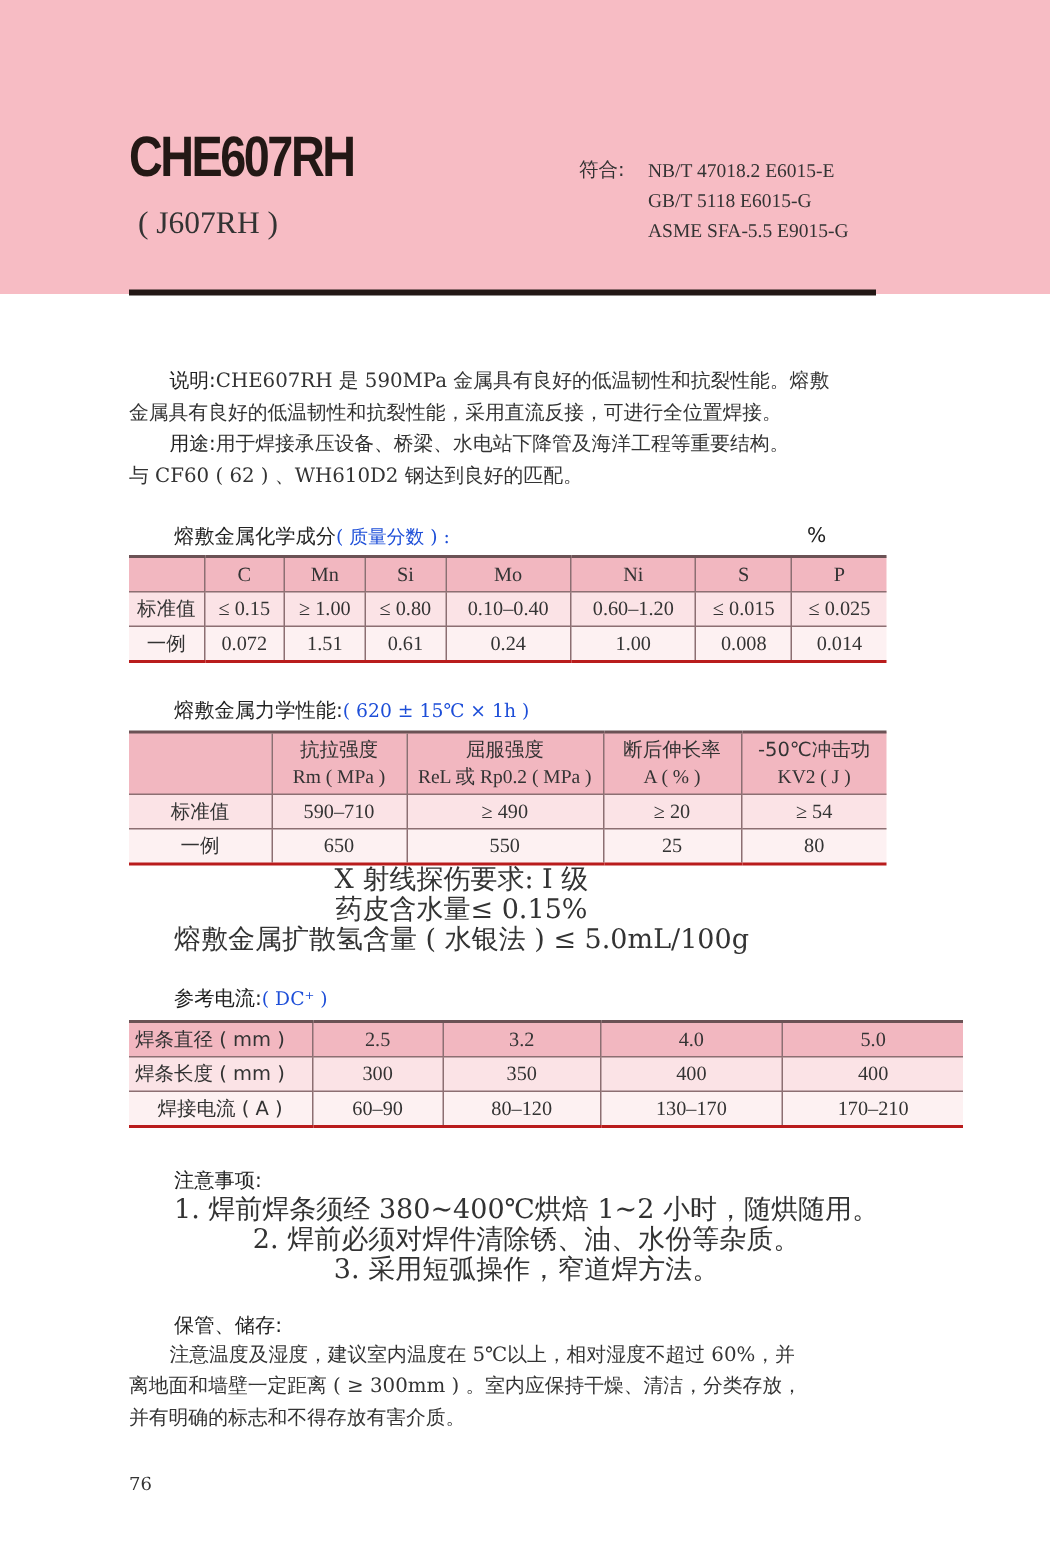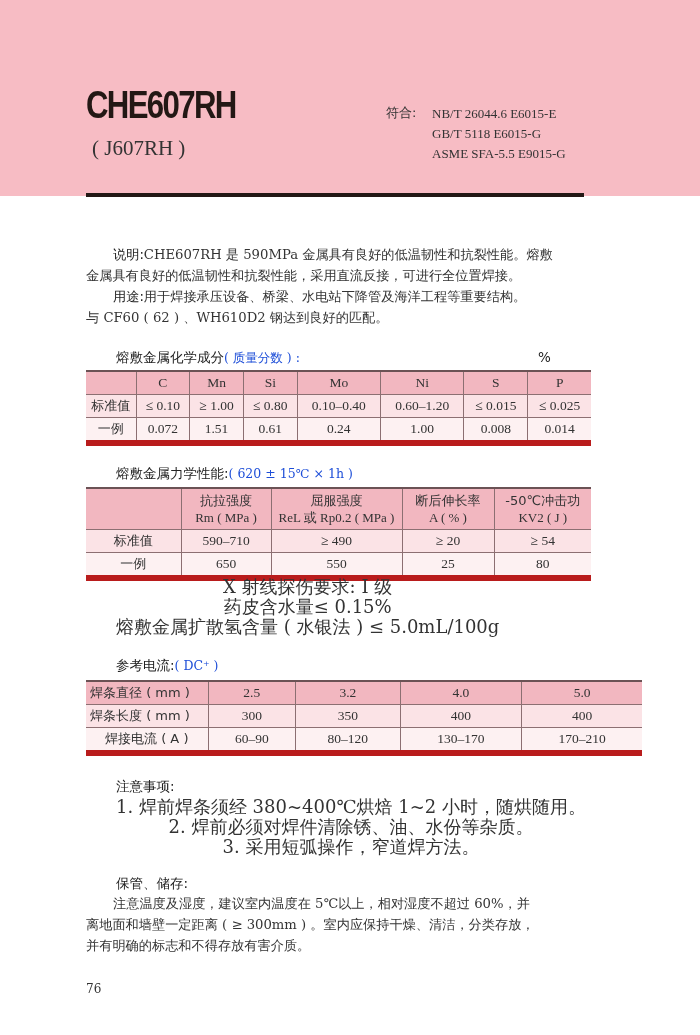--- a/index.html
+++ b/index.html
@@ -19,41 +19,41 @@
   .para { position:absolute; left:86px; width:506px; font-size:13.2px; line-height:21px; color:#333; }
   .para .ind { padding-left:27px; }
   .para b { font-family:"DejaVu Sans", sans-serif; font-weight:normal; color:#222; }
 
   .sec-title { position:absolute; left:116px; font-family:"DejaVu Sans", sans-serif; font-size:13.5px; color:#222; }
   .sec-title .note { font-family:"DejaVu Serif", serif; font-size:12.5px; color:#1d4ed8; }
 
   table { position:absolute; border-collapse:collapse; font-family:"Liberation Serif", serif; font-size:13.5px; color:#333; }
   table td { border:1px solid #8c6f72; text-align:center; padding:0; height:22px; }
   table tr:first-child td { border-top:2px solid #6b5255; }
-  table tr:last-child td { border-bottom:6px solid #b91c1c; }
+  table tr:last-child td { border-bottom:2px solid #b91c1c; }
   table td:first-child { border-left:none; }
   table td:last-child { border-right:none; }
   .hdr td { background:#f2b7c0; }
   .row1 td { background:#fbe3e6; }
   .row2 td { background:#fdf1f2; }
   .cjk { font-family:"DejaVu Sans", sans-serif; font-size:13px; }
 
   .plain { position:absolute; left:116px; font-size:18px; line-height:20px; color:#333;text-align:center; }
   .page-num { position:absolute; left:86px; top:982px; font-size:12px; color:#333; }
 </style>
 </head>
 <body>
 
 <div class="header-band"></div>
 <div class="title">CHE607RH</div>
 <div class="subtitle">( J607RH )</div>
 <div class="standards">
   <div class="lbl">符合:</div>
   <div class="list">
-    <div>NB/T 26044.6 E6015-E</div>
+    <div>NB/T 47018.2 E6015-E</div>
     <div>GB/T 5118 E6015-G</div>
     <div>ASME SFA-5.5 E9015-G</div>
   </div>
 </div>
 <div class="rule"></div>
 
 <div class="para" style="top:244px;">
   <div class="ind"><b>说明:</b><span>CHE607RH 是 590MPa 金属具有良好的低温韧性和抗裂性能。熔敷</span></div>
   <div>金属具有良好的低温韧性和抗裂性能，采用直流反接，可进行全位置焊接。</div>
   <div class="ind"><b>用途:</b><span>用于焊接承压设备、桥梁、水电站下降管及海洋工程等重要结构。</span></div>
@@ -81,21 +81,21 @@
     <td>C</td>
     <td>Mn</td>
     <td>Si</td>
     <td>Mo</td>
     <td>Ni</td>
     <td>S</td>
     <td>P</td>
   </tr>
   <tr class="row1">
     <td class="cjk">标准值</td>
-    <td>≤ 0.10</td>
+    <td>≤ 0.15</td>
     <td>≥ 1.00</td>
     <td>≤ 0.80</td>
     <td>0.10–0.40</td>
     <td>0.60–1.20</td>
     <td>≤ 0.015</td>
     <td>≤ 0.025</td>
   </tr>
   <tr class="row2">
     <td class="cjk">一例</td>
     <td>0.072</td>

